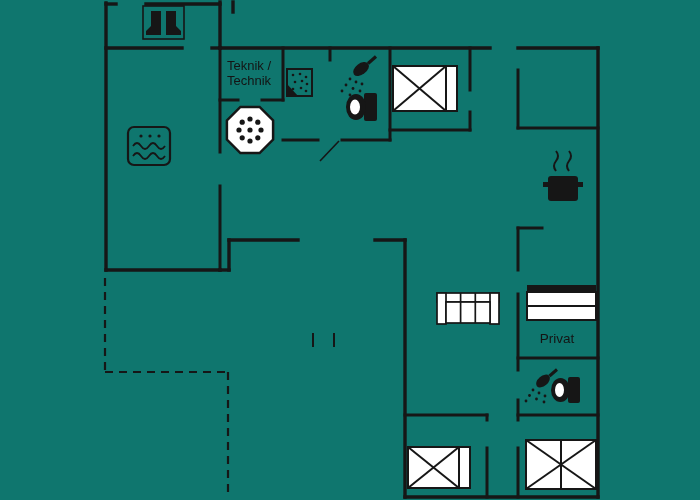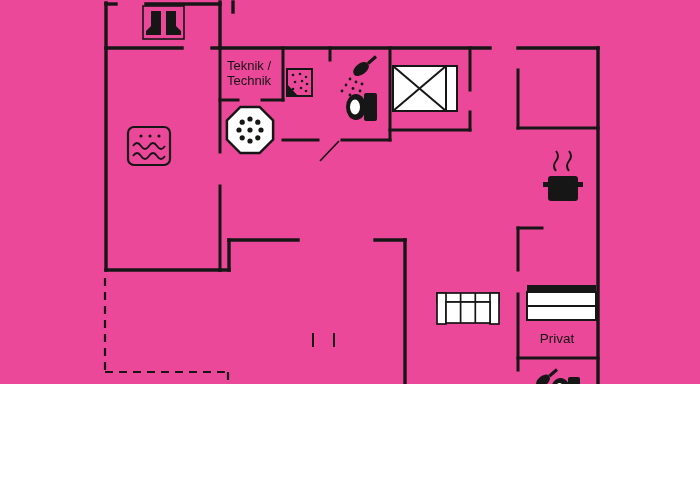--- a/index.html
+++ b/index.html
@@ -1,16 +1,16 @@
 <!DOCTYPE html>
 <html><head>
 <meta charset="utf-8">
 <style>
   html,body{margin:0;padding:0;background:#ffffff;}
-  .stage{width:700px;height:384px;position:relative;background:#ec4899;overflow:hidden;}
+  .stage{width:700px;height:500px;position:relative;background:#0f766e;overflow:hidden;}
   svg{display:block;width:700px;height:500px;}
   .walls line{stroke-linecap:square;}
   .label{font-family:"Liberation Sans","DejaVu Sans",sans-serif;font-size:13px;fill:#141414;}
   .label-privat{font-family:"Liberation Sans","DejaVu Sans",sans-serif;font-size:13.5px;fill:#141414;}
 </style>
 </head>
 <body>
 
 <div class="stage">
 <svg viewBox="0 0 700 500" xmlns="http://www.w3.org/2000/svg">

